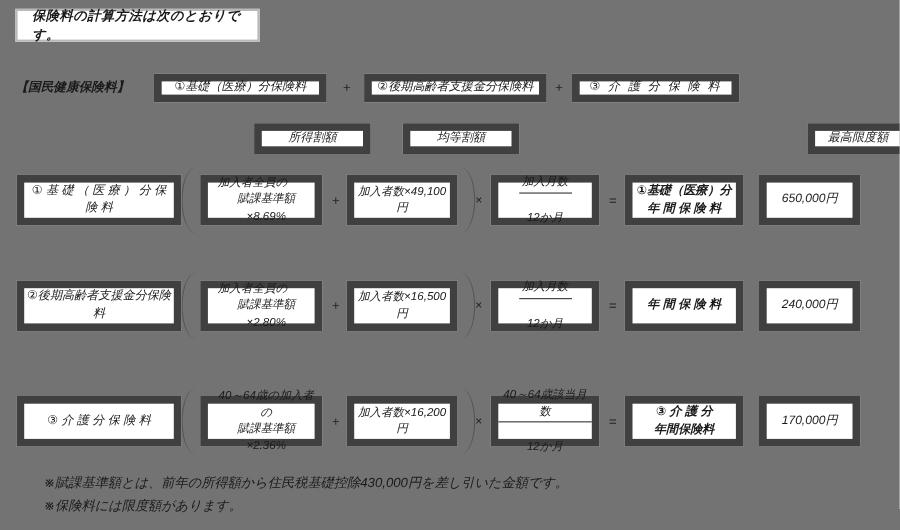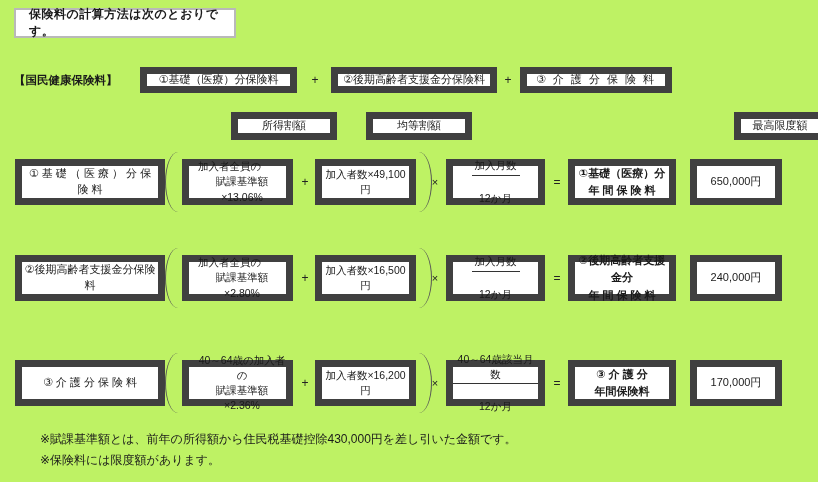--- a/index.html
+++ b/index.html
@@ -1,19 +1,20 @@
 <!DOCTYPE html>
 <html><head>
 <meta charset="utf-8">
 <style>
   html,body { margin:0; padding:0; background:#fff; }
   .page {
-    position:relative; width:818px; height:482px; background:#bef264;
+    position:relative; width:818px; height:482px; background:#737373;
     font-family:"Liberation Sans","DejaVu Sans",sans-serif; color:#1a1a1a;
     overflow:hidden;
+    font-style:italic;
   }
   .box {
     position:absolute; border:7px solid #404040; background:#fff;
     display:flex; align-items:center; justify-content:center;
     text-align:center; font-size:11px; line-height:1.45; box-sizing:border-box;
   }
   
   .title-box {
     position:absolute; left:14px; top:8px; width:222px; height:30px;
     border:2px solid #b9b9b9; background:#fff; box-sizing:border-box;
@@ -81,21 +82,21 @@
 
   <div class="box hdr hdr-income">所得割額</div>
   <div class="box hdr hdr-equal">均等割額</div>
   <div class="box hdr hdr-max">最高限度額</div>
 
   <div class="calc-row row1">
     <div class="box label-box">① 基 礎 （ 医 療 ） 分 保 険 料</div>
     <span class="paren open"></span>
     <div class="box income-box">
       <div>加入者全員の</div>
-      <div>賦課基準額×13.06%</div>
+      <div>賦課基準額×8.69%</div>
     </div>
     <span class="op row-plus">+</span>
     <div class="box equal-box">加入者数×49,100円</div>
     <span class="paren close"></span>
     <span class="op row-times">×</span>
     <div class="box months-box">
       <div class="num">加入月数</div>
       <div class="den">12か月</div>
     </div>
     <span class="op row-equals">=</span>
@@ -116,21 +117,20 @@
     <span class="op row-plus">+</span>
     <div class="box equal-box">加入者数×16,500円</div>
     <span class="paren close"></span>
     <span class="op row-times">×</span>
     <div class="box months-box">
       <div class="num">加入月数</div>
       <div class="den">12か月</div>
     </div>
     <span class="op row-equals">=</span>
     <div class="box result-box">
-      <div>②後期高齢者支援金分</div>
       <div>年 間 保 険 料</div>
     </div>
     <div class="box max-box">240,000円</div>
   </div>
 
   <div class="calc-row row3">
     <div class="box label-box">③ 介 護 分 保 険 料</div>
     <span class="paren open"></span>
     <div class="box income-box">
       <div>40～64歳の加入者の</div>

